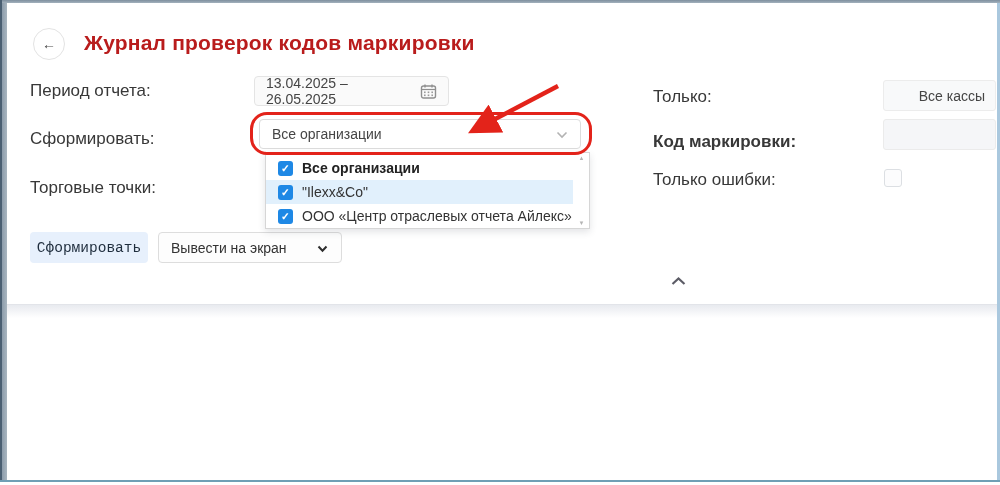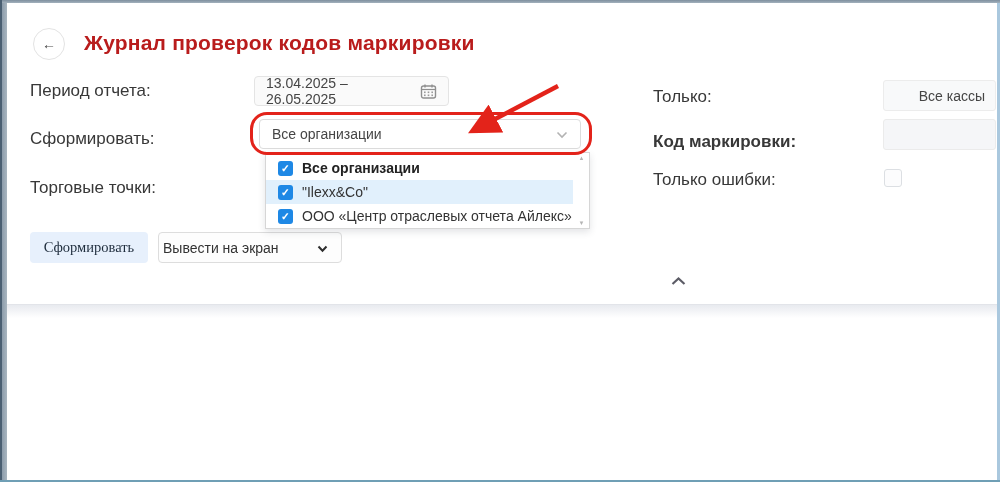--- a/index.html
+++ b/index.html
@@ -39,23 +39,23 @@
   .cbx{flex:0 0 auto;width:15px;height:15px;background:#1e88e5;border-radius:3px;display:flex;align-items:center;justify-content:center;
     color:#fff;font-size:10.5px;font-weight:bold;line-height:1;}
   .dd-scroll{position:absolute;right:2px;top:2px;bottom:2px;width:11px;display:flex;flex-direction:column;justify-content:space-between;align-items:center;}
   .dd-scroll span{font-size:6px;color:#b5b5b5;line-height:1;}
 
   .red-oval{position:absolute;left:250px;top:112px;width:342px;height:43px;border:3.5px solid #e3231a;border-radius:17px;
     box-sizing:border-box;z-index:50;pointer-events:none;}
   .red-arrow{position:absolute;left:450px;top:72px;z-index:51;pointer-events:none;}
 
   .generate-btn{position:absolute;left:30px;top:232px;width:118px;height:31px;background:#e7f0fc;border:none;border-radius:4px;
-    font-size:14.5px;color:#1f2d3d;font-weight:500;display:flex;align-items:center;justify-content:center;cursor:pointer;font-family:Liberation Serif, serif;}
+    font-size:14.5px;color:#1f2d3d;font-weight:500;display:flex;align-items:center;justify-content:center;cursor:pointer;font-family:Liberation Mono, monospace;}
   .output-select{position:absolute;left:158px;top:232px;width:184px;height:31px;background:#fdfdfd;border:1px solid #dddddd;border-radius:4px;
-    box-sizing:border-box;display:flex;align-items:center;justify-content:space-between;padding:0 13px 0 4px;font-size:14px;color:#333;cursor:pointer;text-align:center;}
+    box-sizing:border-box;display:flex;align-items:center;justify-content:space-between;padding:0 13px 0 12px;font-size:14px;color:#333;cursor:pointer;text-align:center;}
 
   .collapse-chevron{position:absolute;left:667px;top:273px;width:22px;height:16px;display:flex;align-items:center;justify-content:center;cursor:pointer;}
 
   .divider{position:absolute;left:7px;right:3px;top:304px;height:1px;background:#e2e4e9;}
   .divider-shadow{position:absolute;left:7px;right:3px;top:305px;height:13px;background:linear-gradient(#e8eaef,rgba(255,255,255,0));}
 </style>
 </head>
 <body>
 
 <div class="frame">

